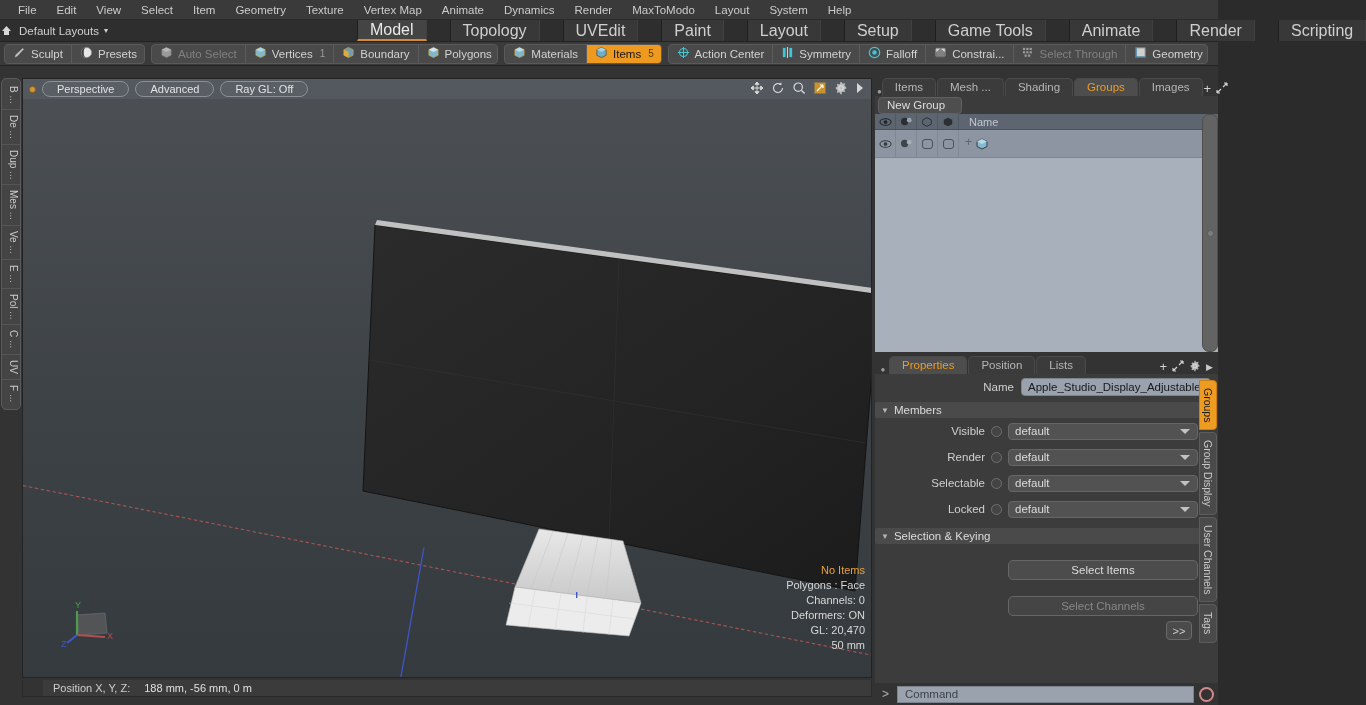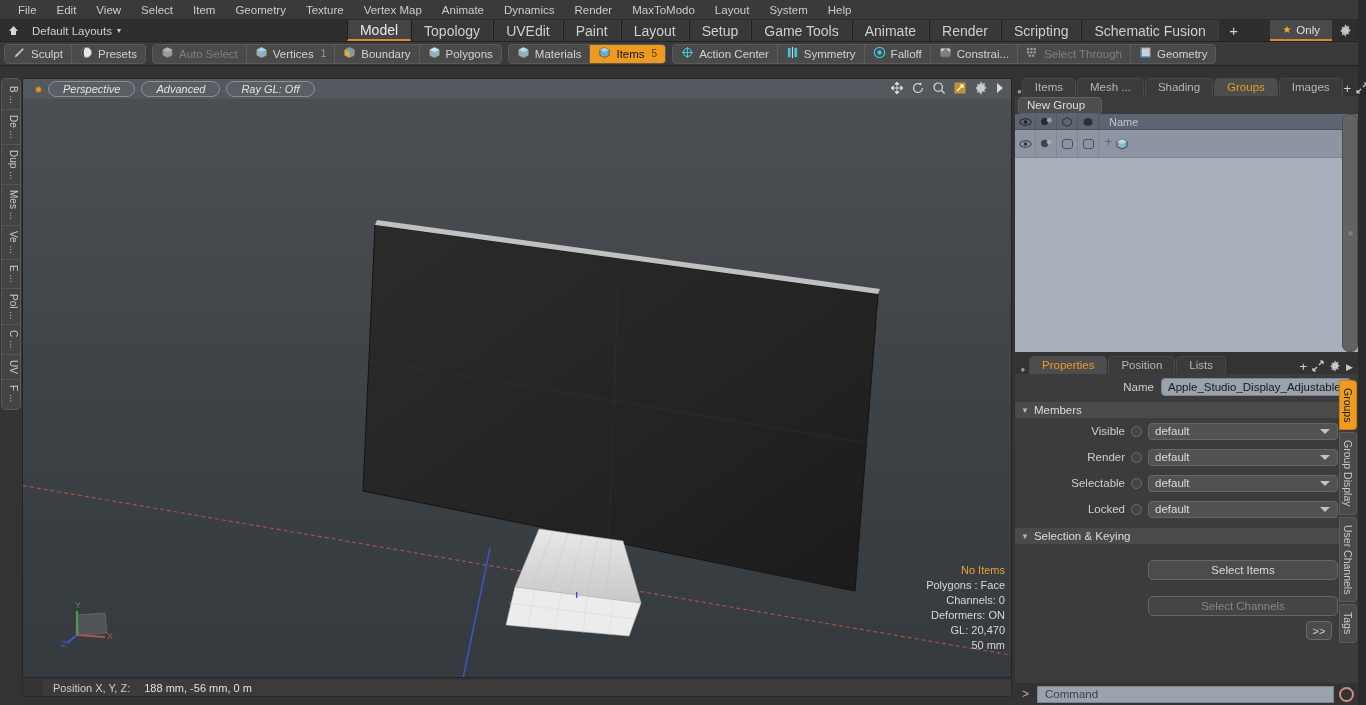--- a/index.html
+++ b/index.html
@@ -3,21 +3,21 @@
 <meta charset="utf-8">
 <style>
   * { box-sizing: border-box; margin:0; padding:0; }
   html,body{ background:#2b2b2b; }
   body{
     width:1366px; height:705px; overflow:hidden;
     font-family:"Liberation Sans", sans-serif;
     font-size:11px; color:#c8c8c8;
     -webkit-font-smoothing:antialiased;
   }
-  .app{ position:relative; width:1358px; height:705px; background:#333333; }
+  .app{ position:relative; width:1218px; height:705px; background:#333333; }
 
   
   .menubar{
     height:20px; background:#3a3a3a; display:flex; align-items:center;
     padding-left:8px; border-bottom:1px solid #2a2a2a;
   }
   .menubar .mi{
     padding:0 10px; height:20px; line-height:20px; color:#cccccc;
     font-size:11.5px; cursor:default; white-space:nowrap;
   }
@@ -30,23 +30,23 @@
   .layoutrow .home{
     width:26px; display:flex; align-items:center; justify-content:center;
   }
   .layoutrow .deflay{
     display:flex; align-items:center; padding:0 10px 0 6px; color:#d0d0d0;
     font-size:11.5px; white-space:nowrap;
   }
   .layoutrow .spacer{ flex:0 0 auto; width:216px; }
   .lt{
     display:flex; align-items:center; justify-content:center;
-    padding:0 12px; font-size:14px; color:#cfcfcf;
+    padding:0 12px; font-size:16px; color:#cfcfcf;
     border-left:1px solid #1f1f1f; border-right:1px solid #404040;
-    background:#383838; white-space:nowrap; cursor:default;
+    background:#383838; white-space:nowrap; cursor:default;margin-left:23px;
   }
   .lt.active{ color:#e8e8e8; background:#444; border-bottom:2px solid #d68b2c; }
   .plusbtn{
     width:30px; display:flex; align-items:center; justify-content:center;
     color:#d8d8d8; font-size:15px; background:#2e2e2e;
   }
   .layoutrow .fill{ flex:1 1 auto; background:#2e2e2e; }
   .onlybtn{
     display:flex; align-items:center; gap:5px; padding:0 12px;
     background:#4a4a4a; border-bottom:2px solid #d68b2c; font-size:11.5px;
@@ -97,23 +97,22 @@
 
   
   .viewwrap{ position:relative; flex:1 1 auto; background:#333; padding:2px 2px 0 0; }
   .viewport{
     position:relative; width:100%; height:600px;
     background:linear-gradient(180deg,#4c5055 0%, #3d4247 55%, #343a3e 100%);
     border:1px solid #232323; overflow:hidden;
   }
   .vhdr{
     position:absolute; top:0; left:0; right:0; height:20px;
-    display:flex; align-items:center; gap:6px; padding-left:12px;
+    display:flex; align-items:center; gap:6px; padding-left:6px;
     background:rgba(90,96,100,0.55);
-    font-style:italic;
   }
   .dot{ width:7px;height:7px;border-radius:50%;background:#d79b3a; box-shadow:0 0 2px #000 inset;}
   .pill{
     border:1px solid #8a9096; border-radius:9px; padding:1px 14px;
     font-size:11px; color:#e3e3e3; background:rgba(255,255,255,0.04);
     white-space:nowrap;
   }
   .vicons{ position:absolute; right:6px; top:2px; display:flex; gap:7px; align-items:center; }
   .vicons svg{ display:block; }
 

